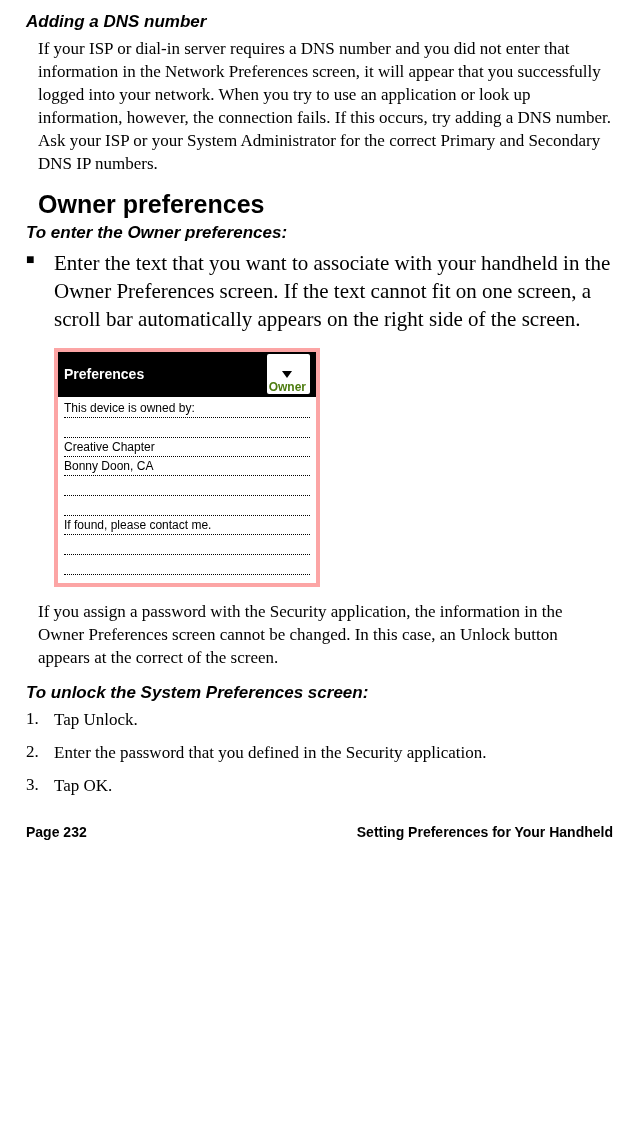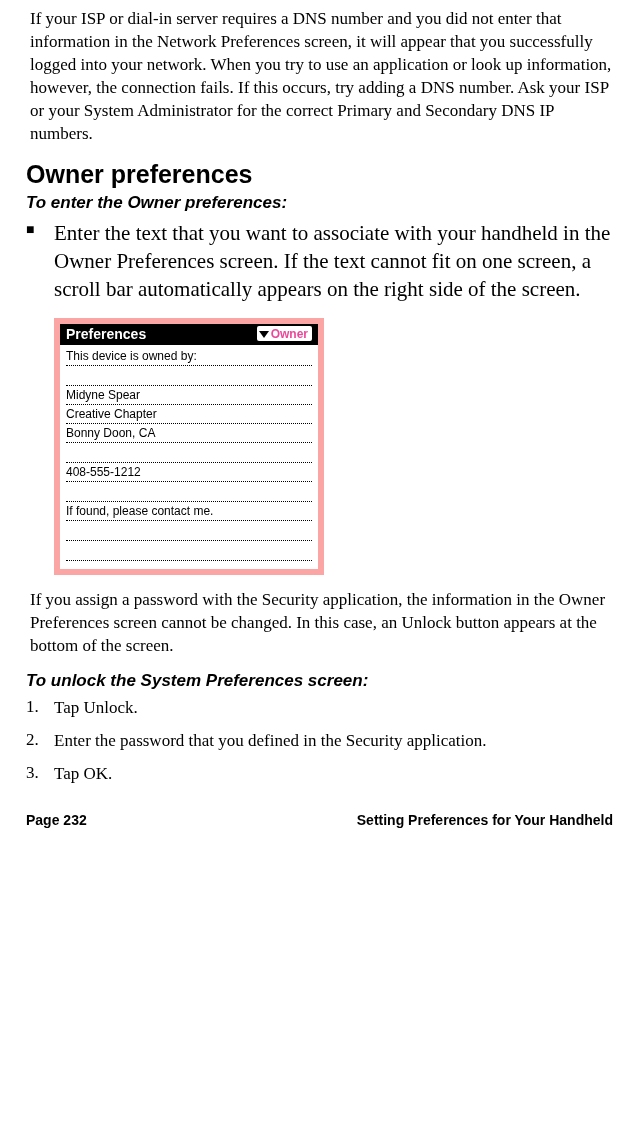--- a/index.html
+++ b/index.html
@@ -16,27 +16,27 @@
     .h-sub-bold {
       font-family: Arial, Helvetica, sans-serif;
       font-weight: bold;
       font-style: italic;
       font-size: 17px;
       margin: 4px 0 6px 0;
     }
     .body-text {
       font-size: 17px;
       line-height: 1.35;
-      margin: 0 0 14px 4px;
+      margin: 0 0 14px 12px;
     }
     .h-large {
       font-family: Arial, Helvetica, sans-serif;
       font-weight: bold;
       font-size: 25px;
-      margin: 10px 0 2px 0;
+      margin: 10px 0 2px 12px;
     }
     .list-block {
       margin: 0 0 14px 0;
     }
     .bullet-row {
       display: flex;
       gap: 14px;
       margin-bottom: 4px;
     }
     .bullet {
@@ -58,43 +58,44 @@
       font-size: 17px;
       width: 18px;
       flex-shrink: 0;
     }
     .num-text {
       font-size: 17px;
       line-height: 1.35;
     }
     .prefs-figure {
       width: 258px;
-      border: 6px solid #fca5a5;
+      border: 4px solid #fca5a5;
       margin: 6px 0 14px 28px;
       font-family: Arial, Helvetica, sans-serif;
     }
     .prefs-header {
       background: #000;
       color: #fff;
       display: flex;
       align-items: center;
       justify-content: space-between;
       padding: 2px 6px 3px 6px;
       font-size: 14px;
       font-weight: bold;
     }
     .prefs-drop {
       background: #fff;
-      color: #ec4899;
+      color: #4d7c0f;
       border-radius: 2px;
       font-size: 12px;
-      padding: 1px 4px 0 2px;
+      padding: 17px 4px 0 2px;
       display: flex;
       align-items: center;
       gap: 2px;
+      flex-direction: column;
     }
     .tri-down {
       display: inline-block;
       width: 0;
       height: 0;
       border-left: 5px solid transparent;
       border-right: 5px solid transparent;
       border-top: 7px solid #000;
     }
     .prefs-body {
@@ -124,20 +125,21 @@
       font-weight: bold;
       font-size: 14px;
       gap: 26px;
     }
   </style>
 </head>
 <body>
 
 <div class="page">
 
+  <div class="h-sub-bold">Adding a DNS number</div>
   <p class="body-text">If your ISP or dial-in server requires a DNS number and you did not enter that information in the Network Preferences screen, it will appear that you successfully logged into your network. When you try to use an application or look up information, however, the connection fails. If this occurs, try adding a DNS number. Ask your ISP or your System Administrator for the correct Primary and Secondary DNS IP numbers.</p>
 
   <div class="h-large">Owner preferences</div>
 
   <div class="h-sub-bold">To enter the Owner preferences:</div>
 
   <div class="list-block">
     <div class="bullet-row">
       <span class="bullet">■</span>
       <span class="bullet-text">Enter the text that you want to associate with your handheld in the Owner Preferences screen. If the text cannot fit on one screen, a scroll bar automatically appears on the right side of the screen.</span>
@@ -148,33 +150,31 @@
     <div class="prefs-header">
       <span>Preferences</span>
       <span class="prefs-drop">
         <span class="tri-down"></span>
         <span>Owner</span>
       </span>
     </div>
     <div class="prefs-body">
       <div class="dotted-line">This device is owned by:</div>
       <div class="dotted-line blank"></div>
-      <div class="dotted-line">Midyne Spear</div>
       <div class="dotted-line">Creative Chapter</div>
       <div class="dotted-line">Bonny Doon, CA</div>
       <div class="dotted-line blank"></div>
-      <div class="dotted-line">408-555-1212</div>
       <div class="dotted-line blank"></div>
       <div class="dotted-line">If found, please contact me.</div>
       <div class="dotted-line blank"></div>
       <div class="dotted-line blank"></div>
     </div>
   </div>
 
-  <p class="body-text">If you assign a password with the Security application, the information in the Owner Preferences screen cannot be changed. In this case, an Unlock button appears at the bottom of the screen.</p>
+  <p class="body-text">If you assign a password with the Security application, the information in the Owner Preferences screen cannot be changed. In this case, an Unlock button appears at the correct of the screen.</p>
 
   <div class="h-sub-bold">To unlock the System Preferences screen:</div>
 
   <div class="list-block">
     <div class="num-row">
       <span class="num">1.</span>
       <span class="num-text">Tap Unlock.</span>
     </div>
     <div class="num-row">
       <span class="num">2.</span>

